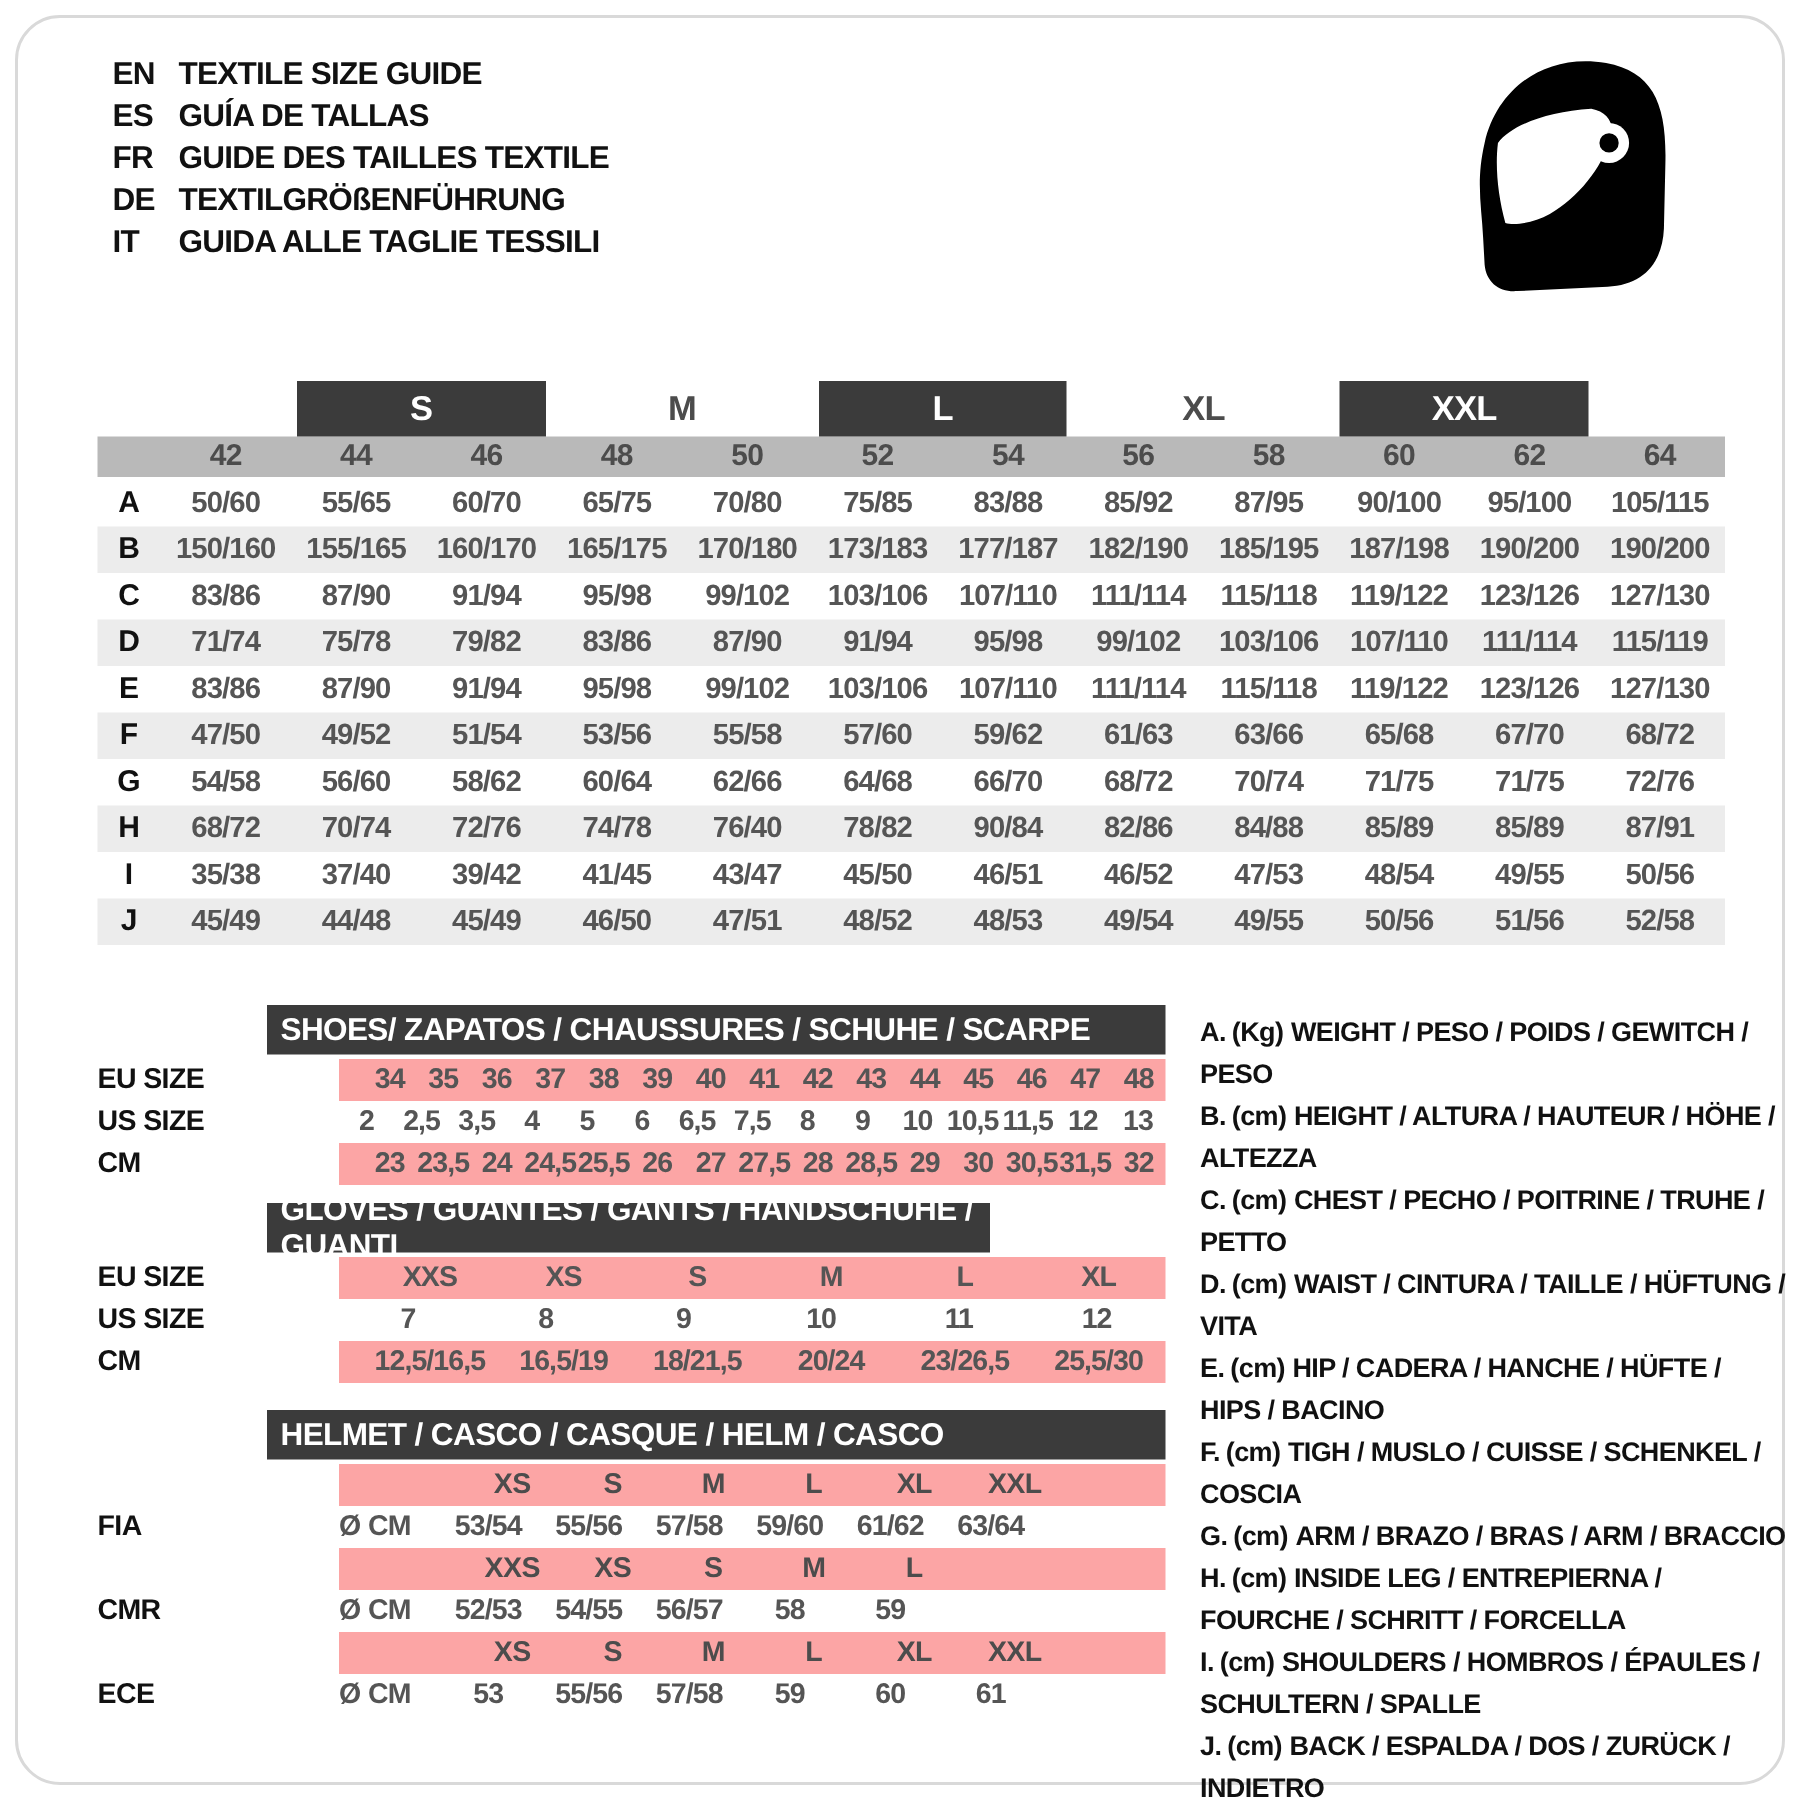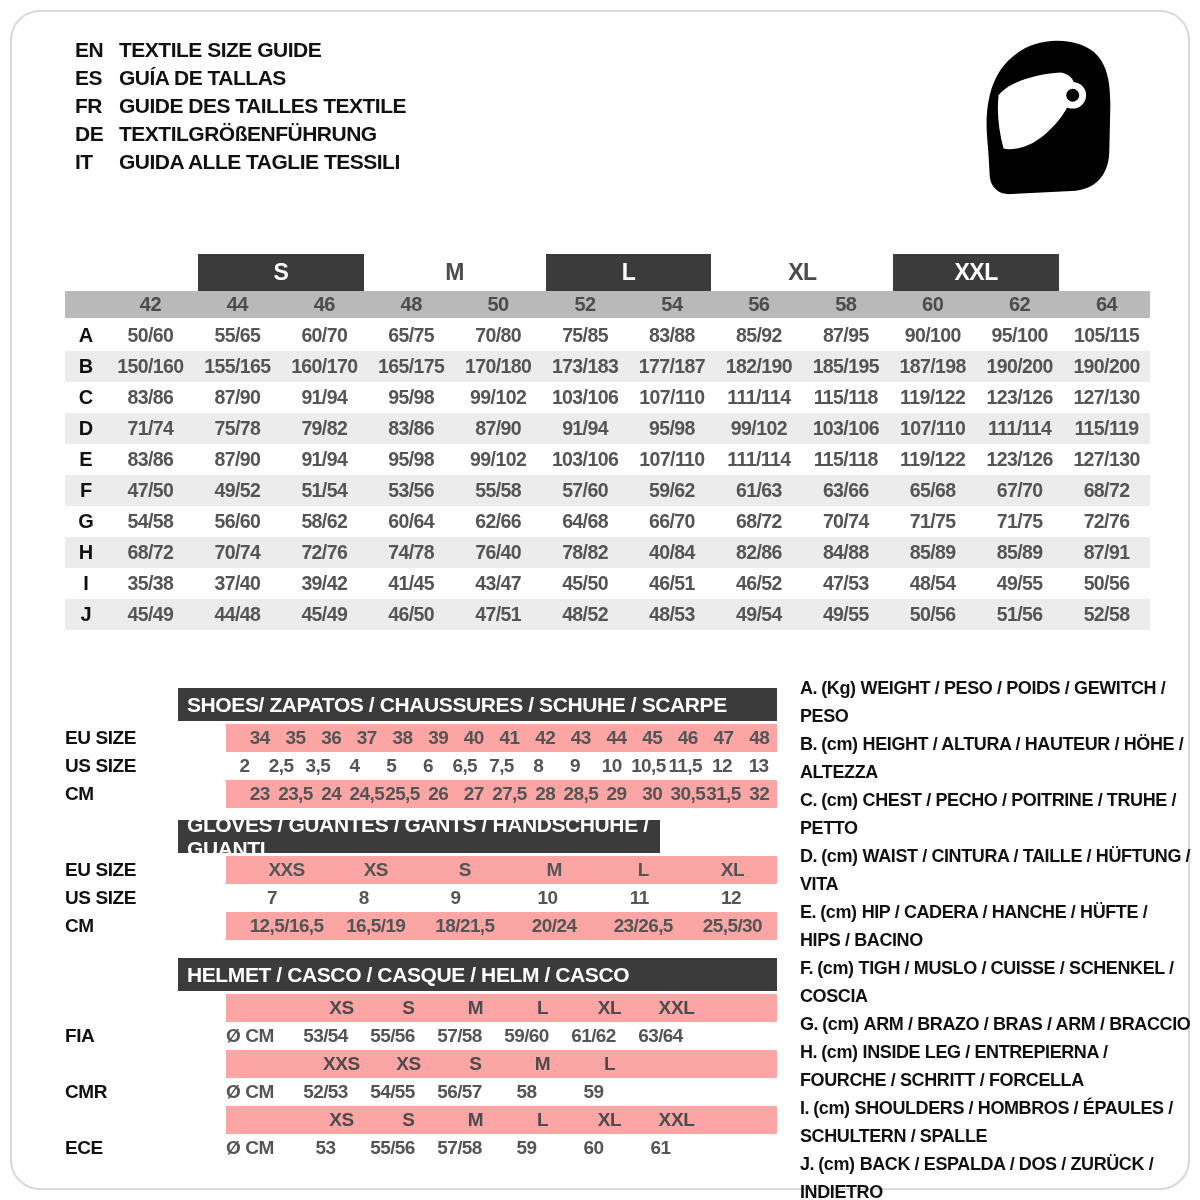--- a/index.html
+++ b/index.html
@@ -33,21 +33,21 @@
   .size-plain { color:#4c4c4c; }
   .num-row { height:27px; background:#b9b9b9; }
   .num-cell { text-align:center; font-weight:700; font-size:20px; letter-spacing:-0.5px; color:#4c4c4c; }
   .rows-gap { height:2px; }
   .m-row { height:31px; }
   .m-row.striped { background:#ececec; }
   .m-key { text-align:center; font-weight:700; font-size:20px; color:#111; }
   .m-val { text-align:center; font-weight:700; font-size:19.5px; letter-spacing:-0.6px; color:#555; }
 
   
-  .bottom-left { position:absolute; left:65px; top:688px; width:712px; }
+  .bottom-left { position:absolute; left:65px; top:670px; width:712px; }
   .section-shoes { margin-bottom:12px; }
   .section-gloves { margin-bottom:18px; }
   .sbar {
     height:33px; margin-left:113px; margin-bottom:3px; background:#3b3b3b;
     color:#ffffff; display:flex; align-items:center; padding-left:9px; box-sizing:border-box;
     font-weight:700; font-size:21px; letter-spacing:-0.4px;
   }
   .sbar.short { width:482px; }
   .srow { display:grid; grid-template-columns:113px 1fr; height:28px; align-items:center;gap:48px; }
   .srow-label { font-weight:700; font-size:19px; letter-spacing:-0.4px; color:#111; align-self:center; }
@@ -233,21 +233,21 @@
           <div class="m-val">72/76</div>
         </div>
         <div class="grid12 m-row striped">
           <div class="m-key">H</div>
           <div class="m-val">68/72</div>
           <div class="m-val">70/74</div>
           <div class="m-val">72/76</div>
           <div class="m-val">74/78</div>
           <div class="m-val">76/40</div>
           <div class="m-val">78/82</div>
-          <div class="m-val">40/84</div>
+          <div class="m-val">90/84</div>
           <div class="m-val">82/86</div>
           <div class="m-val">84/88</div>
           <div class="m-val">85/89</div>
           <div class="m-val">85/89</div>
           <div class="m-val">87/91</div>
         </div>
         <div class="grid12 m-row">
           <div class="m-key">I</div>
           <div class="m-val">35/38</div>
           <div class="m-val">37/40</div>

